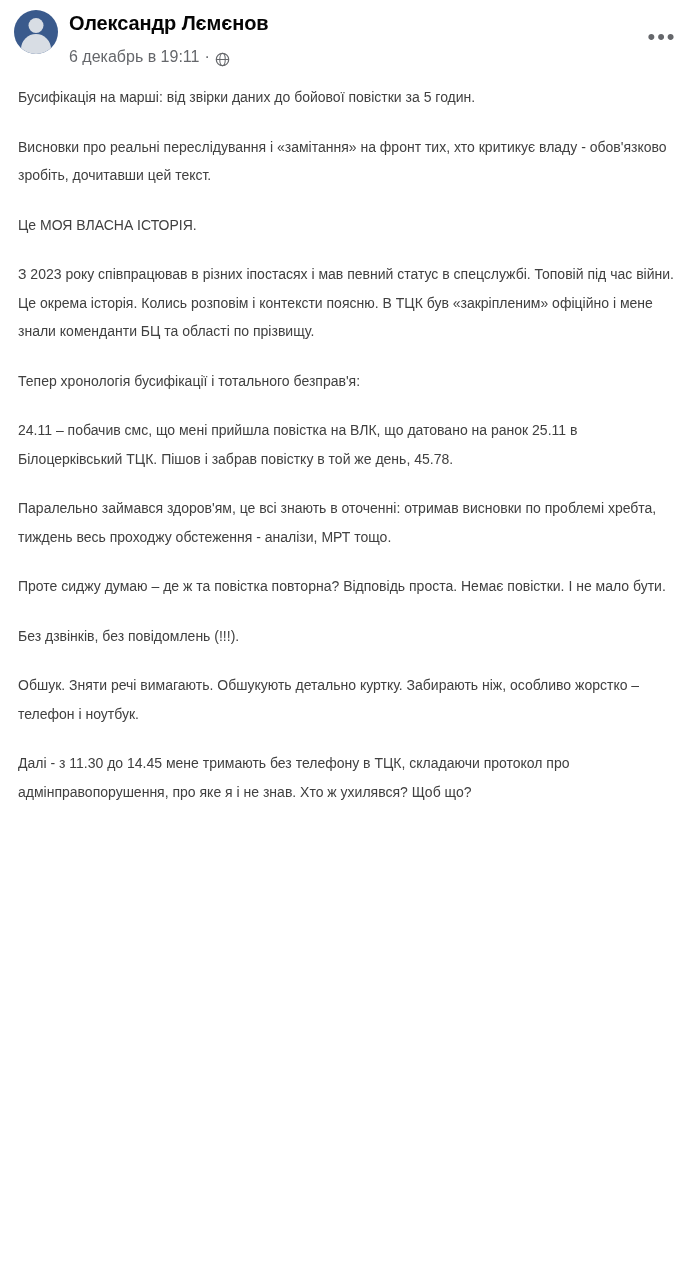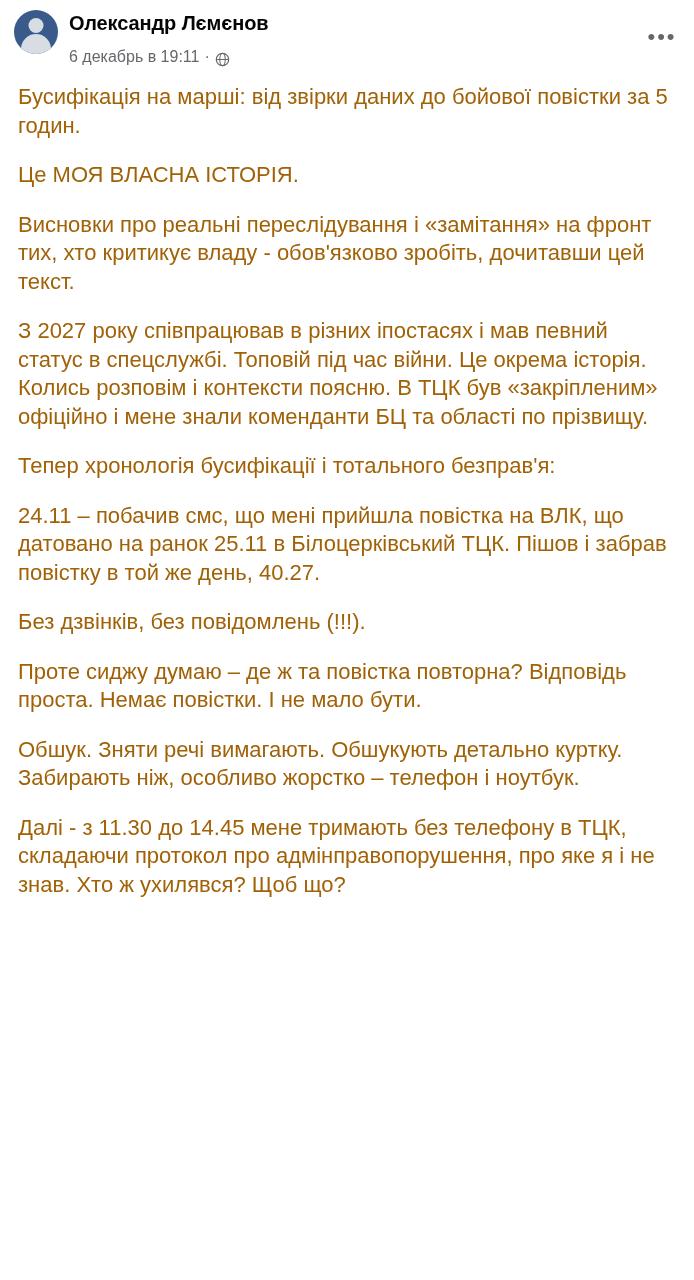--- a/index.html
+++ b/index.html
@@ -99,23 +99,23 @@
     justify-content: center;
     color: #65676b;
     font-size: 22px;
     letter-spacing: 2px;
     line-height: 10px;
     cursor: pointer;
     user-select: none;
   }
   .post-body {
     padding: 12px 18px 14px 18px;
-    font-size: 22px;
+    font-size: 14px;
     line-height: 28.5px;
-    color: #a16207;
+    color: #404040;
   }
   .post-body p {
     margin: 0 0 21px 0;
     white-space: pre-wrap;
   }
   .post-body p:last-child {
     margin-bottom: 16px;
   }
 </style>
 </head>
@@ -140,24 +140,25 @@
             <path d="M1.6 8h12.8" stroke="#65676b" stroke-width="1.1"></path>
           </svg>
         </span>
       </div>
     </div>
     <div class="more-btn">•••</div>
   </div>
 
   <div class="post-body">
     <p>Бусифікація на марші: від звірки даних до бойової повістки за 5 годин.</p>
+    <p>Висновки про реальні переслідування і «замітання» на фронт тих, хто критикує владу - обов'язково зробіть, дочитавши цей текст.</p>
     <p>Це МОЯ ВЛАСНА ІСТОРІЯ.</p>
-    <p>Висновки про реальні переслідування і «замітання» на фронт тих, хто критикує владу - обов'язково зробіть, дочитавши цей текст.</p>
-    <p>З 2027 року співпрацював в різних іпостасях і мав певний статус в спецслужбі. Топовій під час війни. Це окрема історія. Колись розповім і контексти поясню. В ТЦК був «закріпленим» офіційно і мене знали коменданти БЦ та області по прізвищу.</p>
+    <p>З 2023 року співпрацював в різних іпостасях і мав певний статус в спецслужбі. Топовій під час війни. Це окрема історія. Колись розповім і контексти поясню. В ТЦК був «закріпленим» офіційно і мене знали коменданти БЦ та області по прізвищу.</p>
     <p>Тепер хронологія бусифікації і тотального безправ'я:</p>
-    <p>24.11 – побачив смс, що мені прийшла повістка на ВЛК, що датовано на ранок 25.11 в Білоцерківський ТЦК. Пішов і забрав повістку в той же день, 40.27.</p>
+    <p>24.11 – побачив смс, що мені прийшла повістка на ВЛК, що датовано на ранок 25.11 в Білоцерківський ТЦК. Пішов і забрав повістку в той же день, 45.78.</p>
+    <p>Паралельно займався здоров'ям, це всі знають в оточенні: отримав висновки по проблемі хребта, тиждень весь проходжу обстеження - аналізи, МРТ тощо.</p>
+    <p>Проте сиджу думаю – де ж та повістка повторна? Відповідь проста. Немає повістки. І не мало бути.</p>
     <p>Без дзвінків, без повідомлень (!!!).</p>
-    <p>Проте сиджу думаю – де ж та повістка повторна? Відповідь проста. Немає повістки. І не мало бути.</p>
     <p>Обшук. Зняти речі вимагають. Обшукують детально куртку. Забирають ніж, особливо жорстко – телефон і ноутбук.</p>
     <p>Далі - з 11.30 до 14.45 мене тримають без телефону в ТЦК, складаючи протокол про адмінправопорушення, про яке я і не знав. Хто ж ухилявся? Щоб що?</p>
   </div>
 
 </div>
 
 </body></html>

